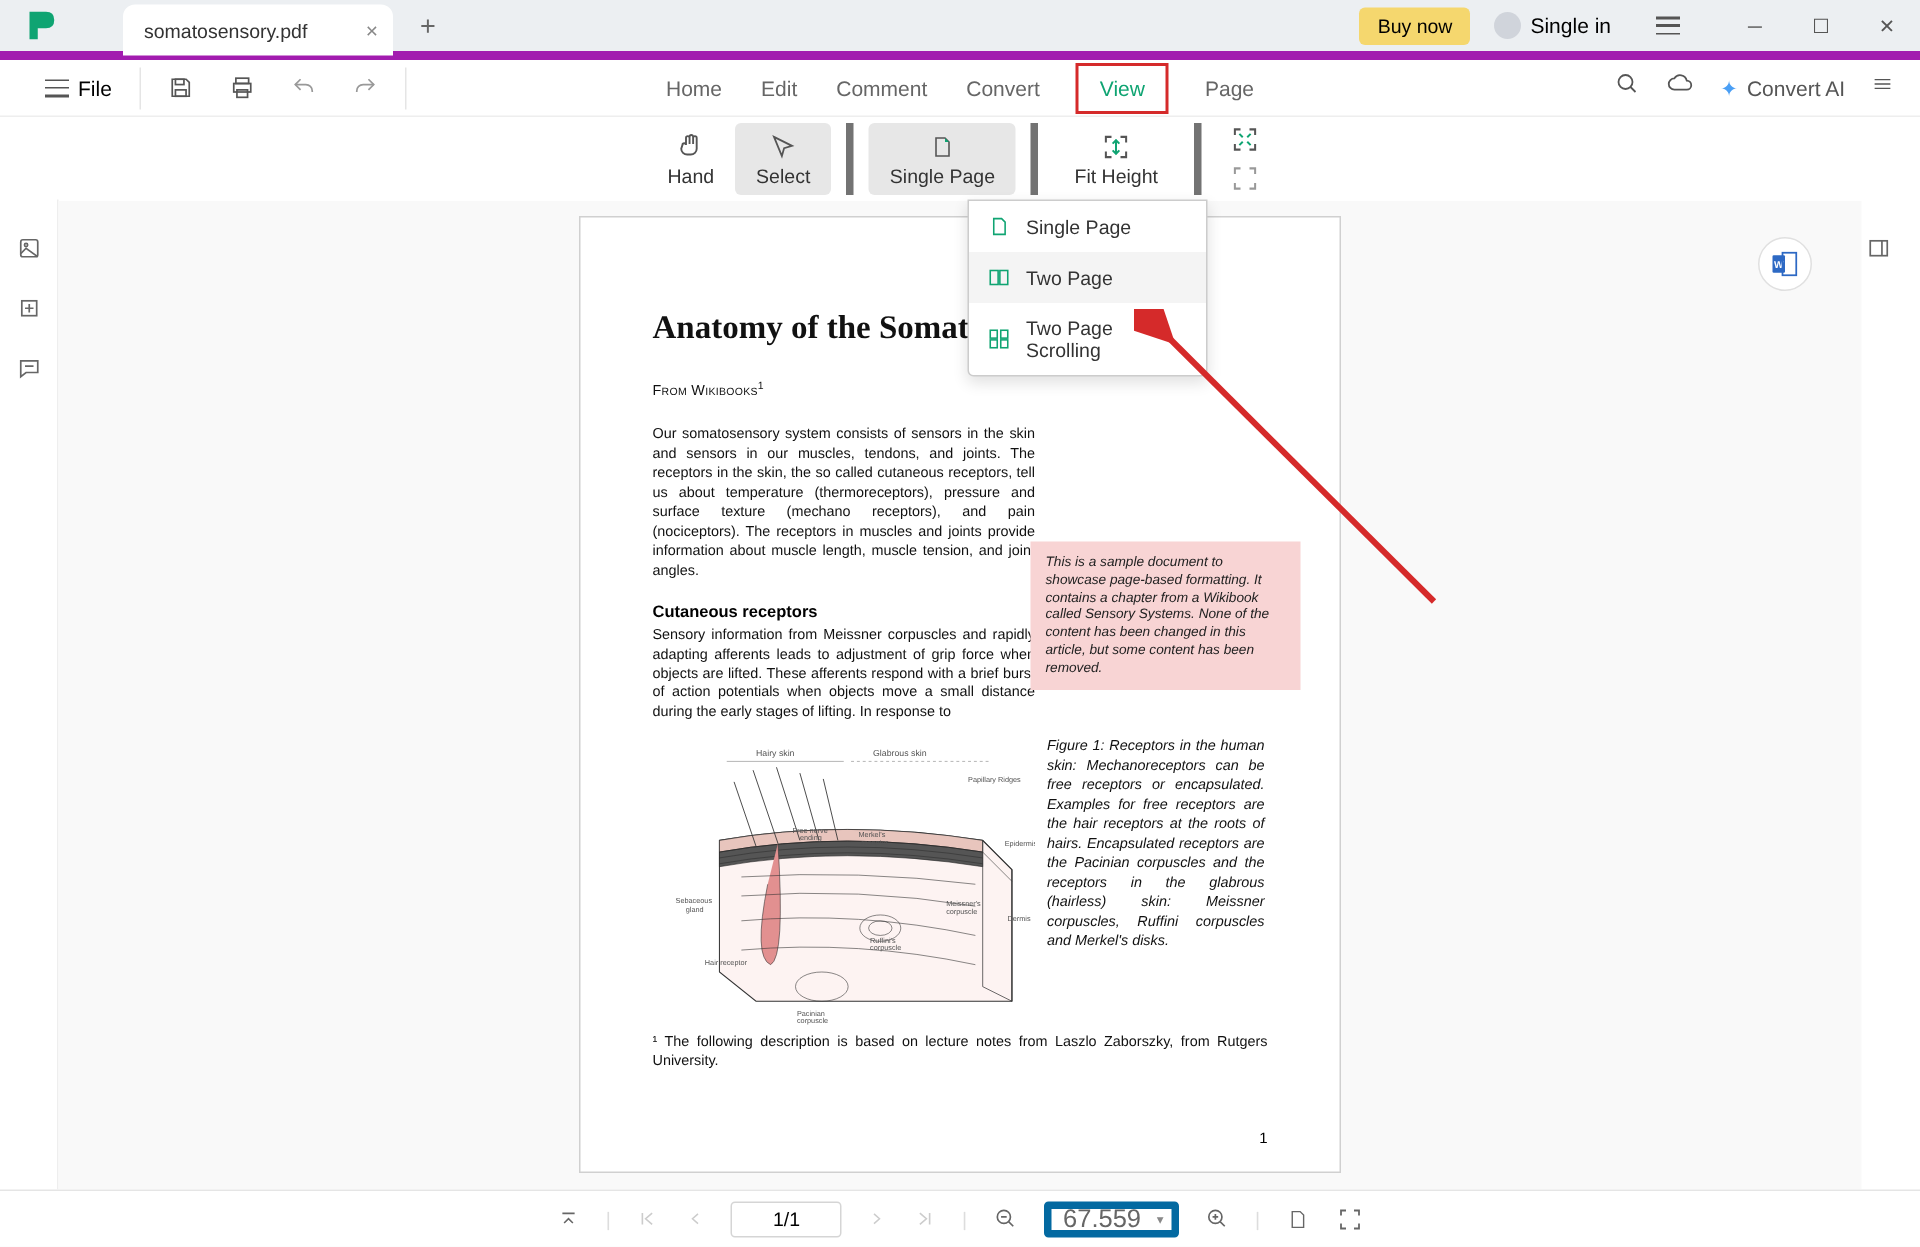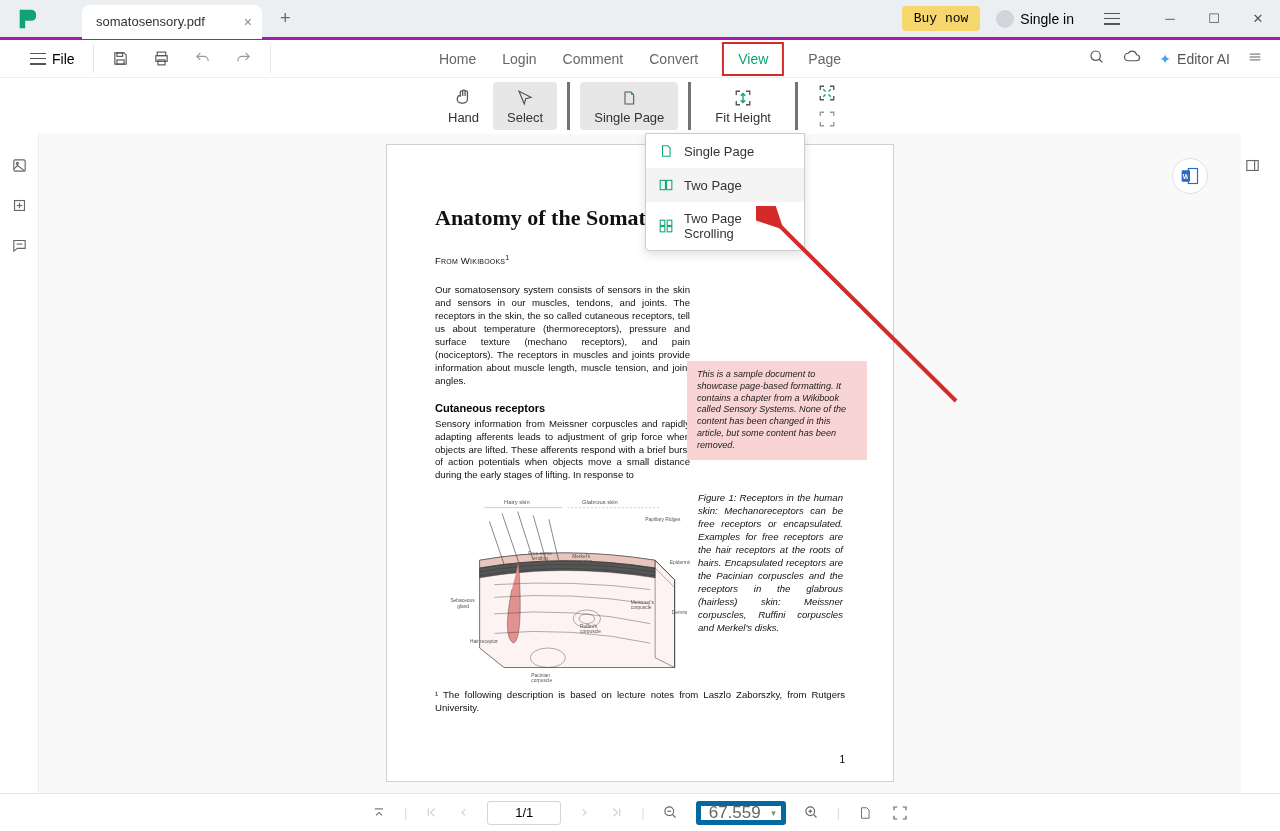--- a/index.html
+++ b/index.html
@@ -1,26 +1,26 @@
 <!DOCTYPE html>
 <html><head>
   <meta charset="utf-8">
   <style>
     * { box-sizing: border-box; margin: 0; padding: 0; font-family: "Segoe UI", Arial, sans-serif; }
     body { width: 1280px; height: 831px; background: #fff; overflow: hidden; position: relative; }
     
     
-    .titlebar { height: 40px; background: #eceff2; display: flex; align-items: center; border-bottom: 3px solid #a21caf; }
+    .titlebar { height: 40px; background: #eceff2; display: flex; align-items: center; border-bottom: 6px solid #a21caf; }
     .logo { width: 30px; height: 30px; margin-left: 12px; display: flex; align-items: center; justify-content: center; }
     .logo svg { width: 22px; height: 22px; }
     .tab { margin-left: 40px; height: 34px; background: #fff; border-radius: 8px 8px 0 0; padding: 0 36px 0 14px; display: flex; align-items: center; font-size: 13px; color: #333; position: relative; min-width: 180px; margin-top: 6px; }
     .tab-close { position: absolute; right: 10px; font-size: 14px; color: #888; cursor: pointer; }
     .tab-add { margin-left: 18px; color: #666; font-size: 18px; cursor: pointer; }
     .titlebar-right { margin-left: auto; display: flex; align-items: center; gap: 6px; height: 100%; }
-    .buy-now { background: #f5d76e; padding: 5px 12px; border-radius: 4px; font-size: 13px; font-weight: 500; cursor: pointer; font-family: Liberation Mono, monospace; }
+    .buy-now { background: #f5d76e; padding: 5px 12px; border-radius: 4px; font-size: 13px; font-weight: 500; cursor: pointer; }
     .login { display: flex; align-items: center; gap: 6px; padding: 0 10px; font-size: 14px; cursor: pointer; }
     .login-avatar { width: 18px; height: 18px; background: #d0d4db; border-radius: 50%; }
     .win-controls { display: flex; margin-left: 8px; }
     .win-btn { width: 44px; height: 40px; display: flex; align-items: center; justify-content: center; cursor: pointer; color: #555; font-size: 13px; }
     .hamburger-icon { width: 16px; height: 12px; display: flex; flex-direction: column; justify-content: space-between; }
     .hamburger-icon span { height: 1.5px; background: #555; }
     
     
     .topbar { height: 38px; display: flex; align-items: center; background: #fff; border-bottom: 1px solid #eee; }
     .file-menu { display: flex; align-items: center; gap: 6px; padding: 0 18px; font-size: 14px; cursor: pointer; border-right: 1px solid #e5e5e5; height: 28px; margin-left: 12px; }
@@ -28,21 +28,21 @@
     .quick-icon { cursor: pointer; display: flex; align-items: center; justify-content: center; }
     .menu-tabs { display: flex; gap: 22px; margin-left: auto; margin-right: auto; position: absolute; left: 50%; transform: translateX(-50%); }
     .menu-tab { font-size: 14px; color: #666; cursor: pointer; padding: 9px 2px; }
     .menu-tab.active { color: #0fa472; border: 2px solid #d52a2a; padding: 7px 14px; }
     .topbar-right { margin-left: auto; display: flex; align-items: center; gap: 18px; padding-right: 18px; color: #555; }
     .ai-label { font-size: 14px; display: flex; align-items: center; gap: 6px; cursor: pointer; }
     .sparkle { color: #4a9ff5; }
     
     
     .ribbon { height: 56px; display: flex; justify-content: center; align-items: center; background: #fff; gap: 0; position: relative; }
-    .ribbon-group { display: flex; align-items: center; gap: 0; border-right: 3px solid #737373; height: 48px; padding: 0 10px; }
+    .ribbon-group { display: flex; align-items: center; gap: 0; border-right: 5px solid #737373; height: 48px; padding: 0 10px; }
     .ribbon-group:last-child { border-right: none; }
     .ribbon-btn { display: flex; flex-direction: column; align-items: center; padding: 4px 14px; cursor: pointer; font-size: 13px; color: #333; height: 48px; justify-content: center; gap: 2px; }
     .ribbon-btn.selected { background: #e7e7e7; border-radius: 4px; }
     .ribbon-icon { height: 20px; display: flex; align-items: center; justify-content: center; color: #555; }
     .icon-stack { display: flex; flex-direction: column; gap: 6px; padding: 4px 10px; }
     
     
     .dropdown { position: absolute; top: 133px; left: 645px; width: 160px; background: #fff; border: 1px solid #ccc; border-radius: 0 0 4px 4px; box-shadow: 0 4px 10px rgba(0,0,0,0.12); z-index: 50; }
     .dropdown-item { display: flex; align-items: center; gap: 10px; padding: 9px 12px; font-size: 13px; color: #333; cursor: pointer; }
     .dropdown-item.hover { background: #f4f4f4; }
@@ -151,37 +151,37 @@
       </div>
     <div class="quick-icon">
         <svg width="17" height="17" viewBox="0 0 24 24" fill="none" stroke="#999" stroke-width="1.6">
           <path d="M15 14l5-5-5-5"></path>
           <path d="M20 9H10a6 6 0 00-6 6v1"></path>
         </svg>
       </div>
   </div>
   <div class="menu-tabs">
     <div class="menu-tab">Home</div>
-    <div class="menu-tab">Login</div>
+    <div class="menu-tab">Edit</div>
     <div class="menu-tab">Comment</div>
     <div class="menu-tab">Convert</div>
     <div class="menu-tab active">View</div>
     <div class="menu-tab">Page</div>
   </div>
   <div class="topbar-right">
     <div><svg width="16" height="16" viewBox="0 0 24 24" fill="none" stroke="#555" stroke-width="1.8">
           <circle cx="10" cy="10" r="7"></circle>
           <line x1="20" y1="20" x2="15" y2="15"></line>
         </svg></div>
     <div><svg width="18" height="18" viewBox="0 0 24 24" fill="none" stroke="#555" stroke-width="1.6">
           <path d="M7 17a5 5 0 010-10 6 6 0 0111 2 4 4 0 010 8H7z"></path>
         </svg></div>
     <div class="ai-label">
       <span class="sparkle">✦</span>
-      <span>Editor AI</span>
+      <span>Convert AI</span>
     </div>
     <div><svg width="14" height="14" viewBox="0 0 24 24" fill="none" stroke="#555" stroke-width="1.6">
           <line x1="3" y1="7" x2="21" y2="7"></line>
           <line x1="3" y1="12" x2="21" y2="12"></line>
           <line x1="3" y1="17" x2="21" y2="17"></line>
         </svg></div>
   </div>
 </div>
 
 <div class="ribbon">

